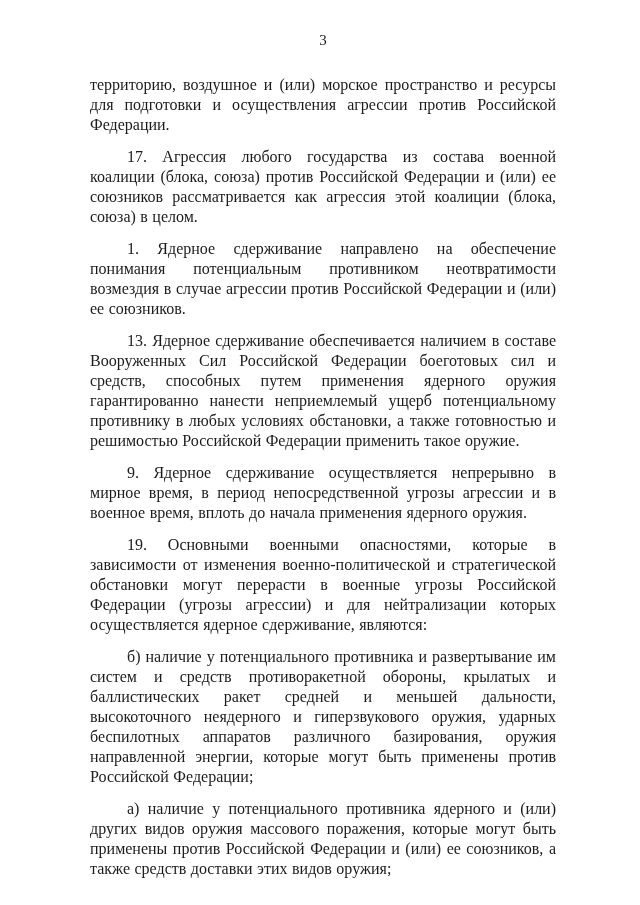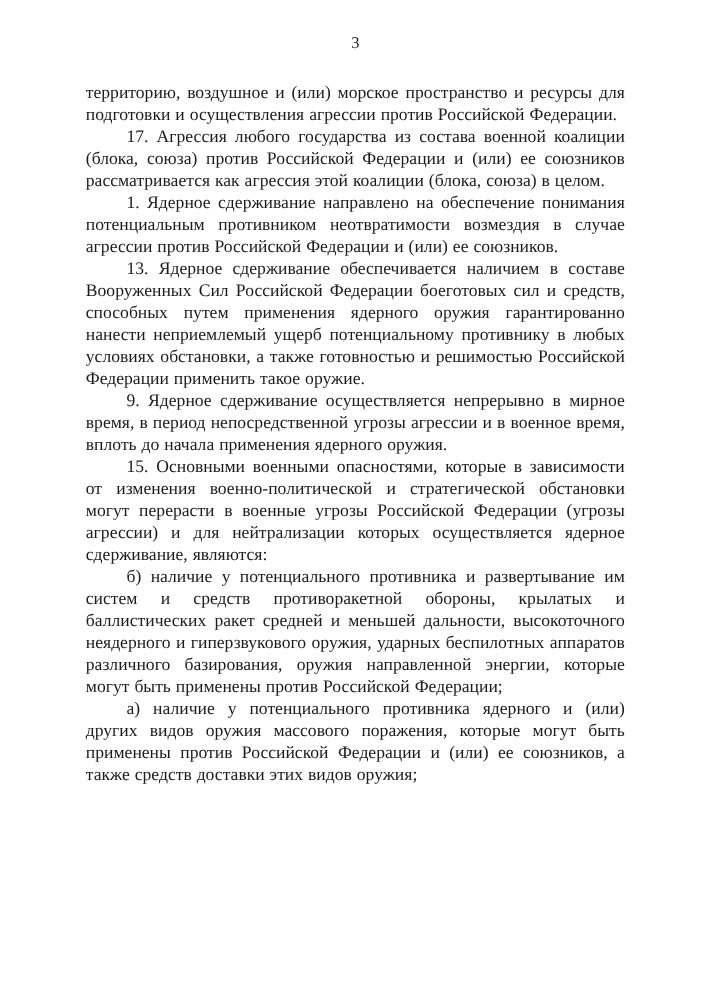--- a/index.html
+++ b/index.html
@@ -22,38 +22,38 @@
     line-height: 20px;
     color: #1b1b1b;
     background: #ffffff;
   }
   .page-number {
     text-align: center;
     font-size: 15px;
     margin: 0 0 25px 0;
   }
   .content p.para {
-    margin: 0;
+    margin: 12px;
     text-align: justify;
     hyphens: none;
     -webkit-hyphens: none;
     word-spacing: 0.5px;
   }
   .content p.para.indent {
     text-indent: 37px;
   }
 </style>
 </head>
 <body>
 
 <div class="page">
   <div class="page-number">3</div>
   <div class="content">
       <p class="para">территорию, воздушное и (или) морское пространство и ресурсы для подготовки и осуществления агрессии против Российской Федерации.</p>
       <p class="para indent">17. Агрессия любого государства из состава военной коалиции (блока, союза) против Российской Федерации и (или) ее союзников рассматривается как агрессия этой коалиции (блока, союза) в целом.</p>
       <p class="para indent">1. Ядерное сдерживание направлено на обеспечение понимания потенциальным противником неотвратимости возмездия в случае агрессии против Российской Федерации и (или) ее союзников.</p>
       <p class="para indent">13. Ядерное сдерживание обеспечивается наличием в составе Вооруженных Сил Российской Федерации боеготовых сил и средств, способных путем применения ядерного оружия гарантированно нанести неприемлемый ущерб потенциальному противнику в любых условиях обстановки, а также готовностью и решимостью Российской Федерации применить такое оружие.</p>
       <p class="para indent">9. Ядерное сдерживание осуществляется непрерывно в мирное время, в период непосредственной угрозы агрессии и в военное время, вплоть до начала применения ядерного оружия.</p>
-      <p class="para indent">15. Основными военными опасностями, которые в зависимости от изменения военно-политической и стратегической обстановки могут перерасти в военные угрозы Российской Федерации (угрозы агрессии) и для нейтрализации которых осуществляется ядерное сдерживание, являются:</p>
+      <p class="para indent">19. Основными военными опасностями, которые в зависимости от изменения военно-политической и стратегической обстановки могут перерасти в военные угрозы Российской Федерации (угрозы агрессии) и для нейтрализации которых осуществляется ядерное сдерживание, являются:</p>
       <p class="para indent">б) наличие у потенциального противника и развертывание им систем и средств противоракетной обороны, крылатых и баллистических ракет средней и меньшей дальности, высокоточного неядерного и гиперзвукового оружия, ударных беспилотных аппаратов различного базирования, оружия направленной энергии, которые могут быть применены против Российской Федерации;</p>
       <p class="para indent">а) наличие у потенциального противника ядерного и (или) других видов оружия массового поражения, которые могут быть применены против Российской Федерации и (или) ее союзников, а также средств доставки этих видов оружия;</p>
     </div>
 </div>
 
 </body></html>

